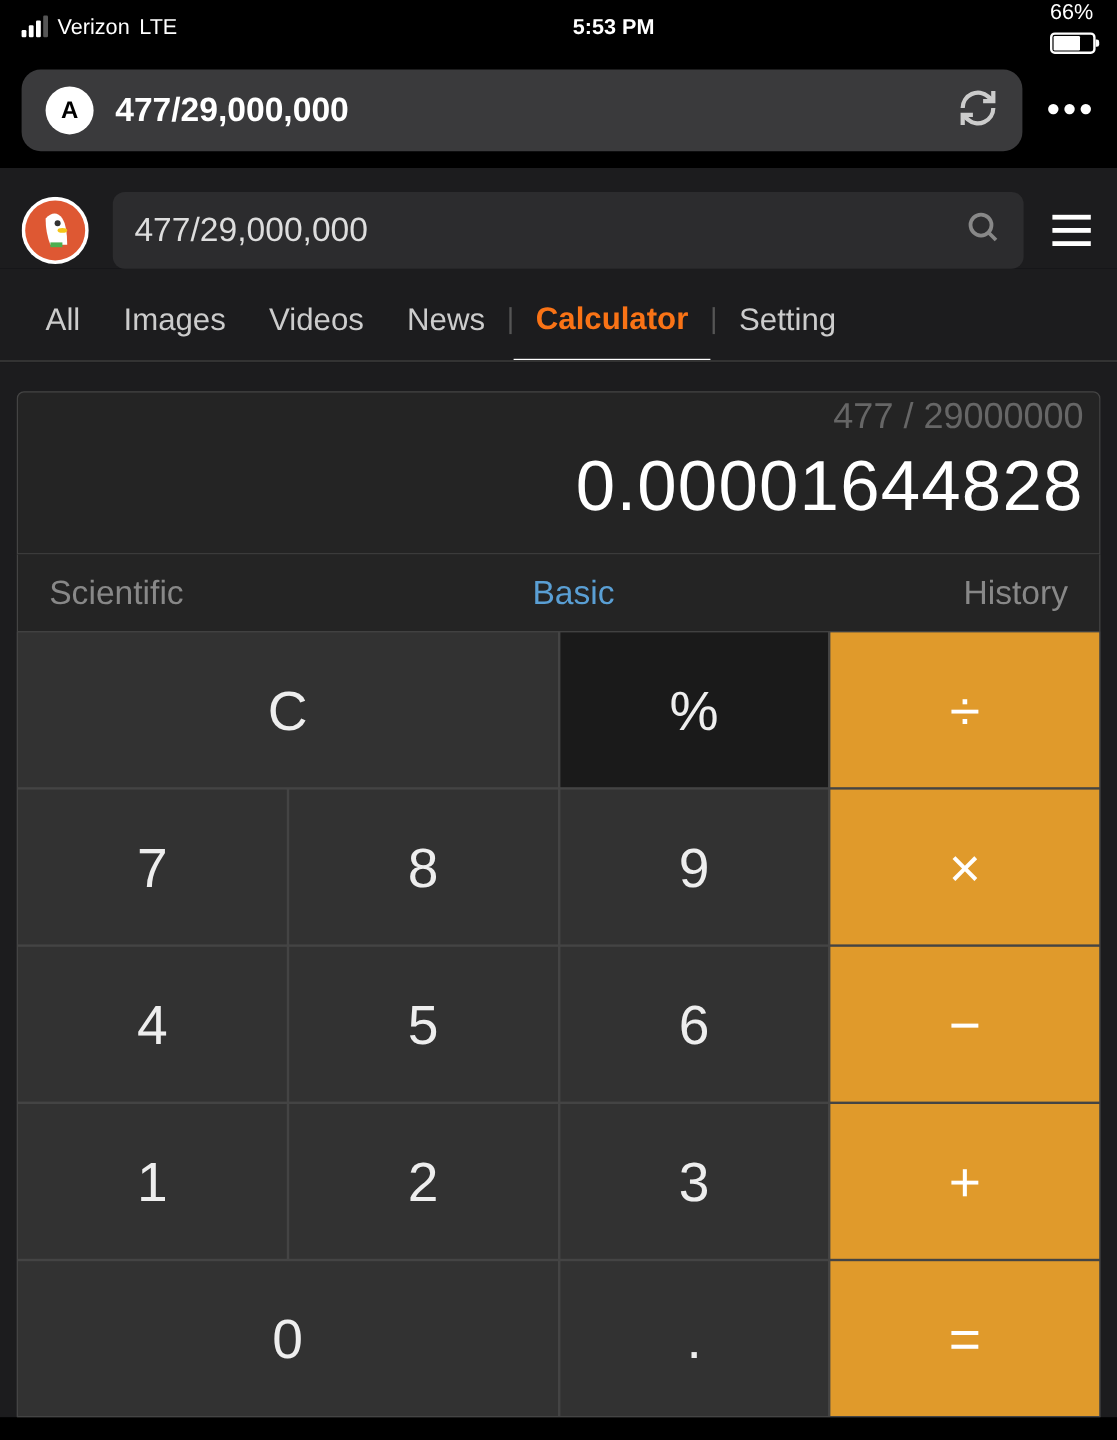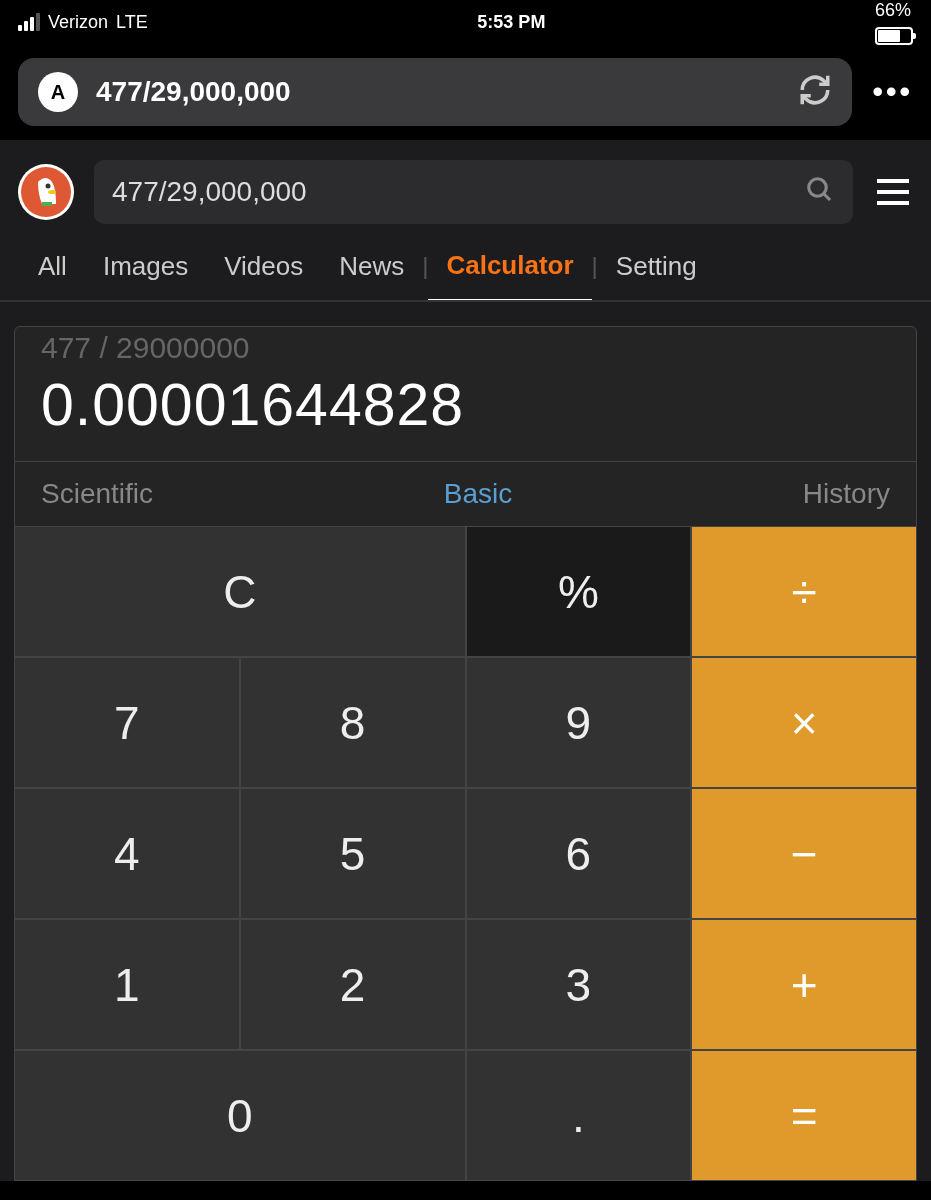--- a/index.html
+++ b/index.html
@@ -196,22 +196,22 @@
     }
     
     .calc-container {
       padding: 24px 14px 0 14px;
       background: #1c1c1e;
     }
     .calc-display {
       background: #242424;
       border: 1px solid #444;
       border-radius: 6px 6px 0 0;
-      padding: 14px 43px 22px 26px;
-      text-align: left;
+      padding: 14px 13px 22px 26px;
+      text-align: right;
     }
     .calc-expr {
       color: #666;
       font-size: 30px;
       font-weight: 300;
       height: 30px;
       overflow: hidden;
       position: relative;
       top: -10px;
     }

